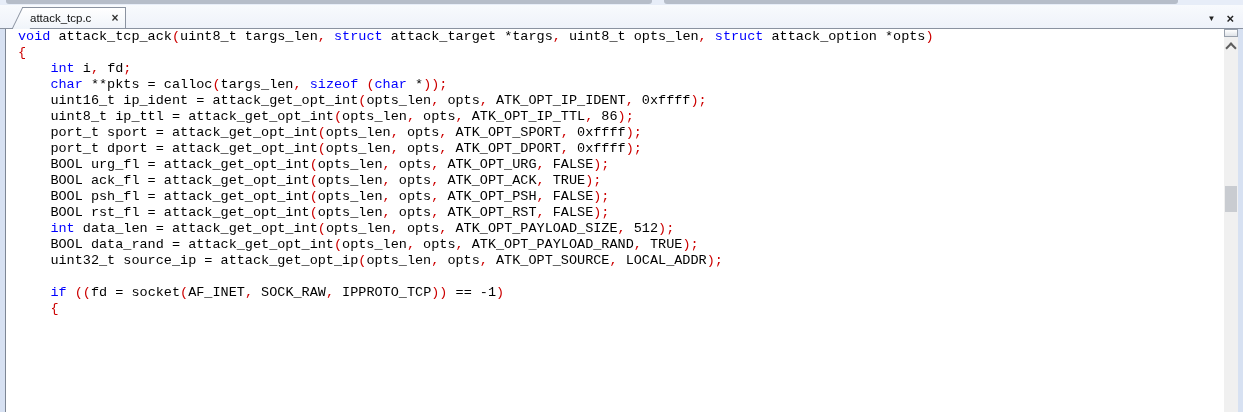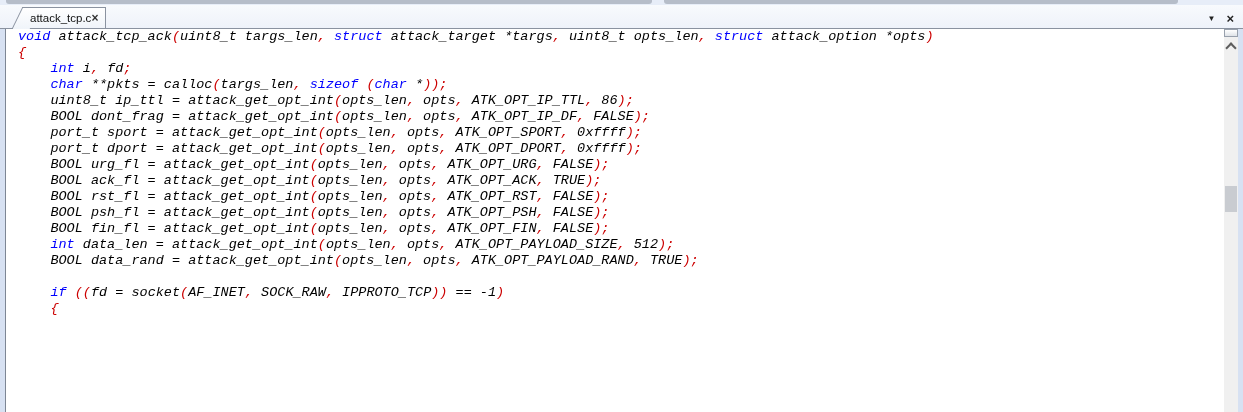--- a/index.html
+++ b/index.html
@@ -14,38 +14,38 @@
   .seg1{left:6px;width:646px;}
   .seg2{left:664px;width:514px;}
 
   
   .tab-bar{position:absolute;left:0;top:5px;width:100%;height:23px;
     background:linear-gradient(#f8fafd,#eef2fa);}
   .editor-top-border{position:absolute;left:0;top:28px;width:100%;height:1px;background:#8a92a0;z-index:1;}
   .tab{position:absolute;left:26px;top:2px;height:21px;z-index:2;
     background:linear-gradient(#ffffff,#f0f4fa);
     border-top:1px solid #8a92a0;border-right:1px solid #8a92a0;
-    padding:0 7px 0 4px;display:flex;align-items:center;gap:0;box-sizing:border-box;cursor:default;}
+    padding:0 7px 0 4px;display:flex;align-items:center;gap:20px;box-sizing:border-box;cursor:default;}
   .tab::before{content:"";position:absolute;left:-9px;top:-1px;width:17px;height:21px;
     background:linear-gradient(#ffffff,#f0f4fa);
     border-left:1px solid #8a92a0;border-top:1px solid #8a92a0;
     transform:skewX(-26deg);z-index:-1;}
   .tab-title{font-size:11.5px;color:#111;position:relative;}
   .tab-close{font-size:12px;font-weight:bold;color:#333;line-height:1;position:relative;cursor:pointer;}
   .tab-bar-controls{position:absolute;right:9px;top:7px;display:flex;gap:11px;align-items:center;z-index:3;}
   .dd{font-size:8px;color:#222;cursor:pointer;}
   .cl{font-size:13px;font-weight:bold;color:#222;line-height:1;cursor:pointer;}
 
   
   .left-strip{position:absolute;left:0;top:29px;width:5px;bottom:0;background:#d7e1f2;}
   .right-strip{position:absolute;left:1238px;top:29px;width:5px;bottom:0;background:#d7e1f2;}
 
   
   .editor{position:absolute;left:5px;top:29px;width:1219px;bottom:0;
-    background:var(--edbg);border-left:1px solid #7d8694;box-sizing:border-box;cursor:text;font-style:italic;}
+    background:var(--edbg);border-left:1px solid #7d8694;box-sizing:border-box;cursor:text;}
   .code{padding:0 0 0 12px;font-family:"Liberation Mono",monospace;
     font-size:13.5px;line-height:16px;color:var(--txt);}
   .line{white-space:pre;height:16px;}
   .tok-k{color:var(--kw);}
   .tok-p{color:var(--punct);}
   .tok-d{color:var(--txt);}
 
   
   .scrollbar{position:absolute;left:1224px;top:29px;width:14px;bottom:0;background:#f0f0f0;}
   .sb-splitter{position:absolute;left:0;top:0;width:14px;height:8px;
@@ -77,31 +77,31 @@
 <div class="editor-top-border"></div>
 
 <div class="left-strip"></div>
 
 <div class="editor">
   <div class="code">
       <div class="line"><span class="tok-k">void</span><span class="tok-d"> attack_tcp_ack</span><span class="tok-p">(</span><span class="tok-d">uint8_t targs_len</span><span class="tok-p">,</span><span class="tok-d"> </span><span class="tok-k">struct</span><span class="tok-d"> attack_target *targs</span><span class="tok-p">,</span><span class="tok-d"> uint8_t opts_len</span><span class="tok-p">,</span><span class="tok-d"> </span><span class="tok-k">struct</span><span class="tok-d"> attack_option *opts</span><span class="tok-p">)</span></div>
       <div class="line"><span class="tok-p">{</span></div>
       <div class="line"><span class="tok-d">    </span><span class="tok-k">int</span><span class="tok-d"> i</span><span class="tok-p">,</span><span class="tok-d"> fd</span><span class="tok-p">;</span></div>
       <div class="line"><span class="tok-d">    </span><span class="tok-k">char</span><span class="tok-d"> **pkts = calloc</span><span class="tok-p">(</span><span class="tok-d">targs_len</span><span class="tok-p">,</span><span class="tok-d"> </span><span class="tok-k">sizeof</span><span class="tok-d"> </span><span class="tok-p">(</span><span class="tok-k">char</span><span class="tok-d"> *</span><span class="tok-p">));</span></div>
+      <div class="line"><span class="tok-d">    uint16_t ip_ident = attack_get_opt_int</span><span class="tok-p">(</span><span class="tok-d">opts_len</span><span class="tok-p">,</span><span class="tok-d"> opts</span><span class="tok-p">,</span><span class="tok-d"> ATK_OPT_IP_IDENT</span><span class="tok-p">,</span><span class="tok-d"> 0xffff</span><span class="tok-p">);</span></div>
       <div class="line"><span class="tok-d">    uint8_t ip_ttl = attack_get_opt_int</span><span class="tok-p">(</span><span class="tok-d">opts_len</span><span class="tok-p">,</span><span class="tok-d"> opts</span><span class="tok-p">,</span><span class="tok-d"> ATK_OPT_IP_TTL</span><span class="tok-p">,</span><span class="tok-d"> 86</span><span class="tok-p">);</span></div>
-      <div class="line"><span class="tok-d">    BOOL dont_frag = attack_get_opt_int</span><span class="tok-p">(</span><span class="tok-d">opts_len</span><span class="tok-p">,</span><span class="tok-d"> opts</span><span class="tok-p">,</span><span class="tok-d"> ATK_OPT_IP_DF</span><span class="tok-p">,</span><span class="tok-d"> FALSE</span><span class="tok-p">);</span></div>
       <div class="line"><span class="tok-d">    port_t sport = attack_get_opt_int</span><span class="tok-p">(</span><span class="tok-d">opts_len</span><span class="tok-p">,</span><span class="tok-d"> opts</span><span class="tok-p">,</span><span class="tok-d"> ATK_OPT_SPORT</span><span class="tok-p">,</span><span class="tok-d"> 0xffff</span><span class="tok-p">);</span></div>
       <div class="line"><span class="tok-d">    port_t dport = attack_get_opt_int</span><span class="tok-p">(</span><span class="tok-d">opts_len</span><span class="tok-p">,</span><span class="tok-d"> opts</span><span class="tok-p">,</span><span class="tok-d"> ATK_OPT_DPORT</span><span class="tok-p">,</span><span class="tok-d"> 0xffff</span><span class="tok-p">);</span></div>
       <div class="line"><span class="tok-d">    BOOL urg_fl = attack_get_opt_int</span><span class="tok-p">(</span><span class="tok-d">opts_len</span><span class="tok-p">,</span><span class="tok-d"> opts</span><span class="tok-p">,</span><span class="tok-d"> ATK_OPT_URG</span><span class="tok-p">,</span><span class="tok-d"> FALSE</span><span class="tok-p">);</span></div>
       <div class="line"><span class="tok-d">    BOOL ack_fl = attack_get_opt_int</span><span class="tok-p">(</span><span class="tok-d">opts_len</span><span class="tok-p">,</span><span class="tok-d"> opts</span><span class="tok-p">,</span><span class="tok-d"> ATK_OPT_ACK</span><span class="tok-p">,</span><span class="tok-d"> TRUE</span><span class="tok-p">);</span></div>
+      <div class="line"><span class="tok-d">    BOOL psh_fl = attack_get_opt_int</span><span class="tok-p">(</span><span class="tok-d">opts_len</span><span class="tok-p">,</span><span class="tok-d"> opts</span><span class="tok-p">,</span><span class="tok-d"> ATK_OPT_PSH</span><span class="tok-p">,</span><span class="tok-d"> FALSE</span><span class="tok-p">);</span></div>
       <div class="line"><span class="tok-d">    BOOL rst_fl = attack_get_opt_int</span><span class="tok-p">(</span><span class="tok-d">opts_len</span><span class="tok-p">,</span><span class="tok-d"> opts</span><span class="tok-p">,</span><span class="tok-d"> ATK_OPT_RST</span><span class="tok-p">,</span><span class="tok-d"> FALSE</span><span class="tok-p">);</span></div>
-      <div class="line"><span class="tok-d">    BOOL psh_fl = attack_get_opt_int</span><span class="tok-p">(</span><span class="tok-d">opts_len</span><span class="tok-p">,</span><span class="tok-d"> opts</span><span class="tok-p">,</span><span class="tok-d"> ATK_OPT_PSH</span><span class="tok-p">,</span><span class="tok-d"> FALSE</span><span class="tok-p">);</span></div>
-      <div class="line"><span class="tok-d">    BOOL fin_fl = attack_get_opt_int</span><span class="tok-p">(</span><span class="tok-d">opts_len</span><span class="tok-p">,</span><span class="tok-d"> opts</span><span class="tok-p">,</span><span class="tok-d"> ATK_OPT_FIN</span><span class="tok-p">,</span><span class="tok-d"> FALSE</span><span class="tok-p">);</span></div>
       <div class="line"><span class="tok-d">    </span><span class="tok-k">int</span><span class="tok-d"> data_len = attack_get_opt_int</span><span class="tok-p">(</span><span class="tok-d">opts_len</span><span class="tok-p">,</span><span class="tok-d"> opts</span><span class="tok-p">,</span><span class="tok-d"> ATK_OPT_PAYLOAD_SIZE</span><span class="tok-p">,</span><span class="tok-d"> 512</span><span class="tok-p">);</span></div>
       <div class="line"><span class="tok-d">    BOOL data_rand = attack_get_opt_int</span><span class="tok-p">(</span><span class="tok-d">opts_len</span><span class="tok-p">,</span><span class="tok-d"> opts</span><span class="tok-p">,</span><span class="tok-d"> ATK_OPT_PAYLOAD_RAND</span><span class="tok-p">,</span><span class="tok-d"> TRUE</span><span class="tok-p">);</span></div>
+      <div class="line"><span class="tok-d">    uint32_t source_ip = attack_get_opt_ip</span><span class="tok-p">(</span><span class="tok-d">opts_len</span><span class="tok-p">,</span><span class="tok-d"> opts</span><span class="tok-p">,</span><span class="tok-d"> ATK_OPT_SOURCE</span><span class="tok-p">,</span><span class="tok-d"> LOCAL_ADDR</span><span class="tok-p">);</span></div>
       <div class="line">&nbsp;</div>
       <div class="line"><span class="tok-d">    </span><span class="tok-k">if</span><span class="tok-d"> </span><span class="tok-p">((</span><span class="tok-d">fd = socket</span><span class="tok-p">(</span><span class="tok-d">AF_INET</span><span class="tok-p">,</span><span class="tok-d"> SOCK_RAW</span><span class="tok-p">,</span><span class="tok-d"> IPPROTO_TCP</span><span class="tok-p">))</span><span class="tok-d"> == -1</span><span class="tok-p">)</span></div>
       <div class="line"><span class="tok-d">    </span><span class="tok-p">{</span></div>
     </div>
 </div>
 
 <div class="scrollbar">
   <div class="sb-splitter"></div>
   <div class="sb-up">
     <span class="chev"></span>

